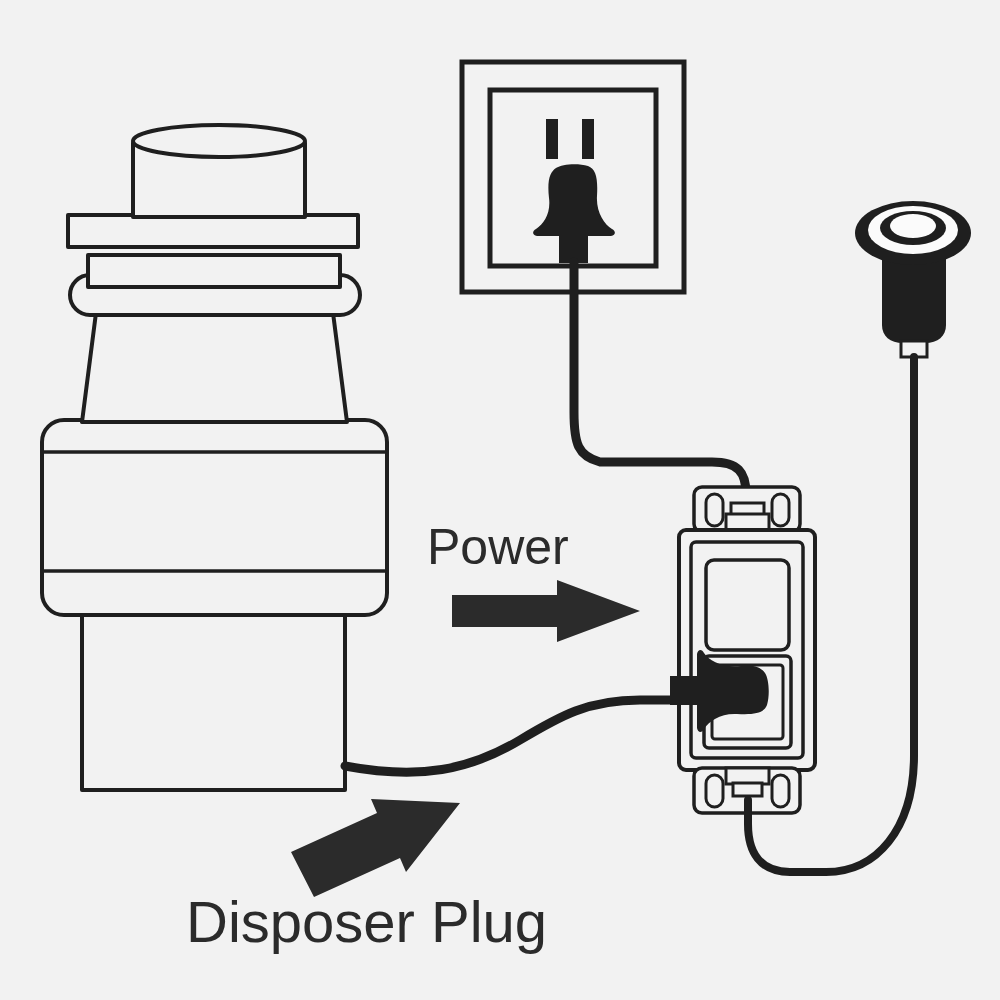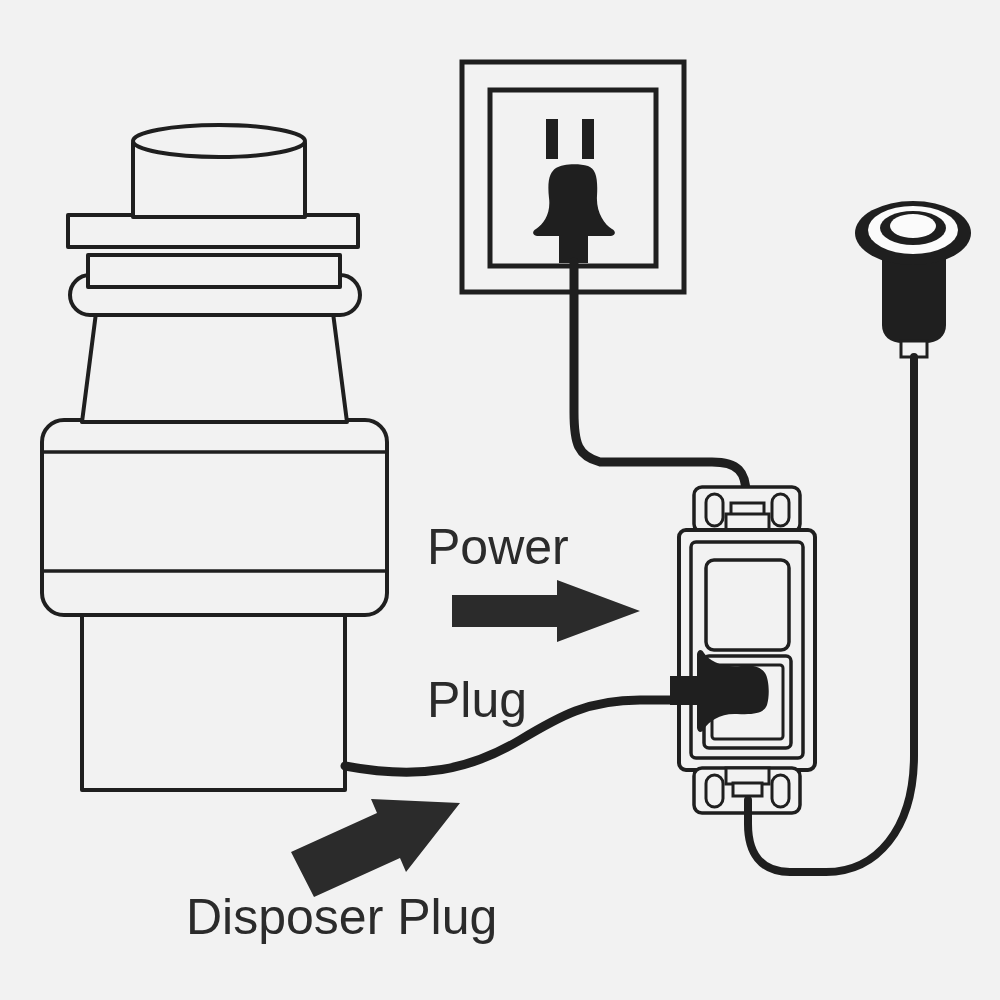--- a/index.html
+++ b/index.html
@@ -33,21 +33,21 @@
     line-height: 1.02;
   }
   #label-power-module-plug {
     left: 427px;
     top: 420px;
     font-size: 50px;
   }
   #label-disposer-plug {
     left: 186px;
     top: 892px;
-    font-size: 50px;
+    font-size: 58px;
   }
 </style>
 </head>
 <body>
 
 <div id="diagram-root">
 
   <svg id="diagram-svg" viewBox="0 0 1000 1000" xmlns="http://www.w3.org/2000/svg">
 
     <rect x="0" y="0" width="1000" height="1000" fill="#f2f2f2"></rect>
@@ -164,18 +164,17 @@
              C 760 872 748 852 748 824
              L 748 800" fill="none" stroke="#1f1f1f" stroke-width="8" stroke-linecap="round"></path>
 
     <path d="M 452 595 L 557 595 L 557 580 L 640 611 L 557 642 L 557 627 L 452 627 Z" fill="#2b2b2b"></path>
 
     <path d="M 291 852 L 377 813 L 371 799 L 460 803 L 406 872 L 400 858 L 314 897 Z" fill="#2b2b2b"></path>
   </svg>
 
   <div class="label-text" id="label-power-module-plug">
     <div>Power</div>
-    <div>Plug</div>
   </div>
 
   <div class="label-text" id="label-disposer-plug">Disposer Plug</div>
 
 </div>
 
 </body></html>

